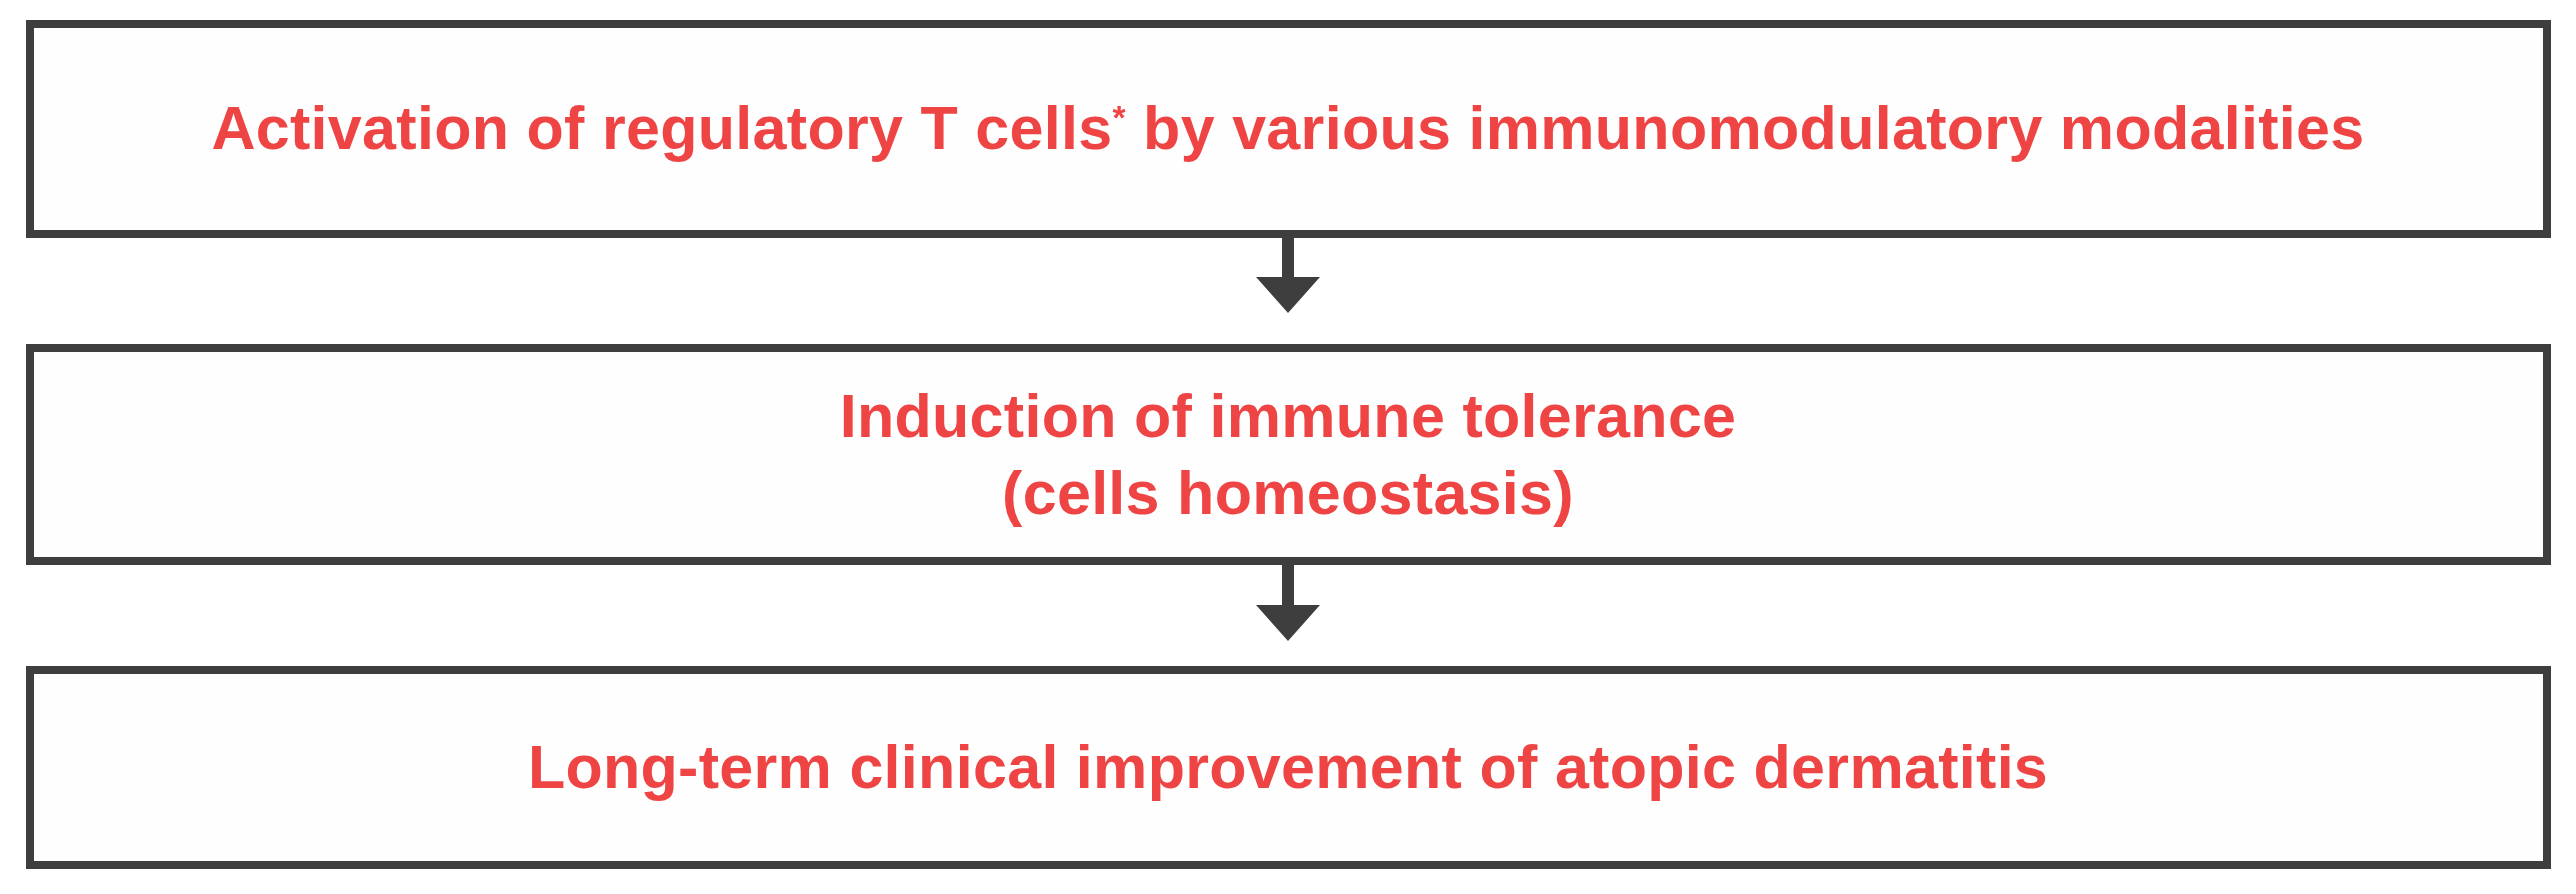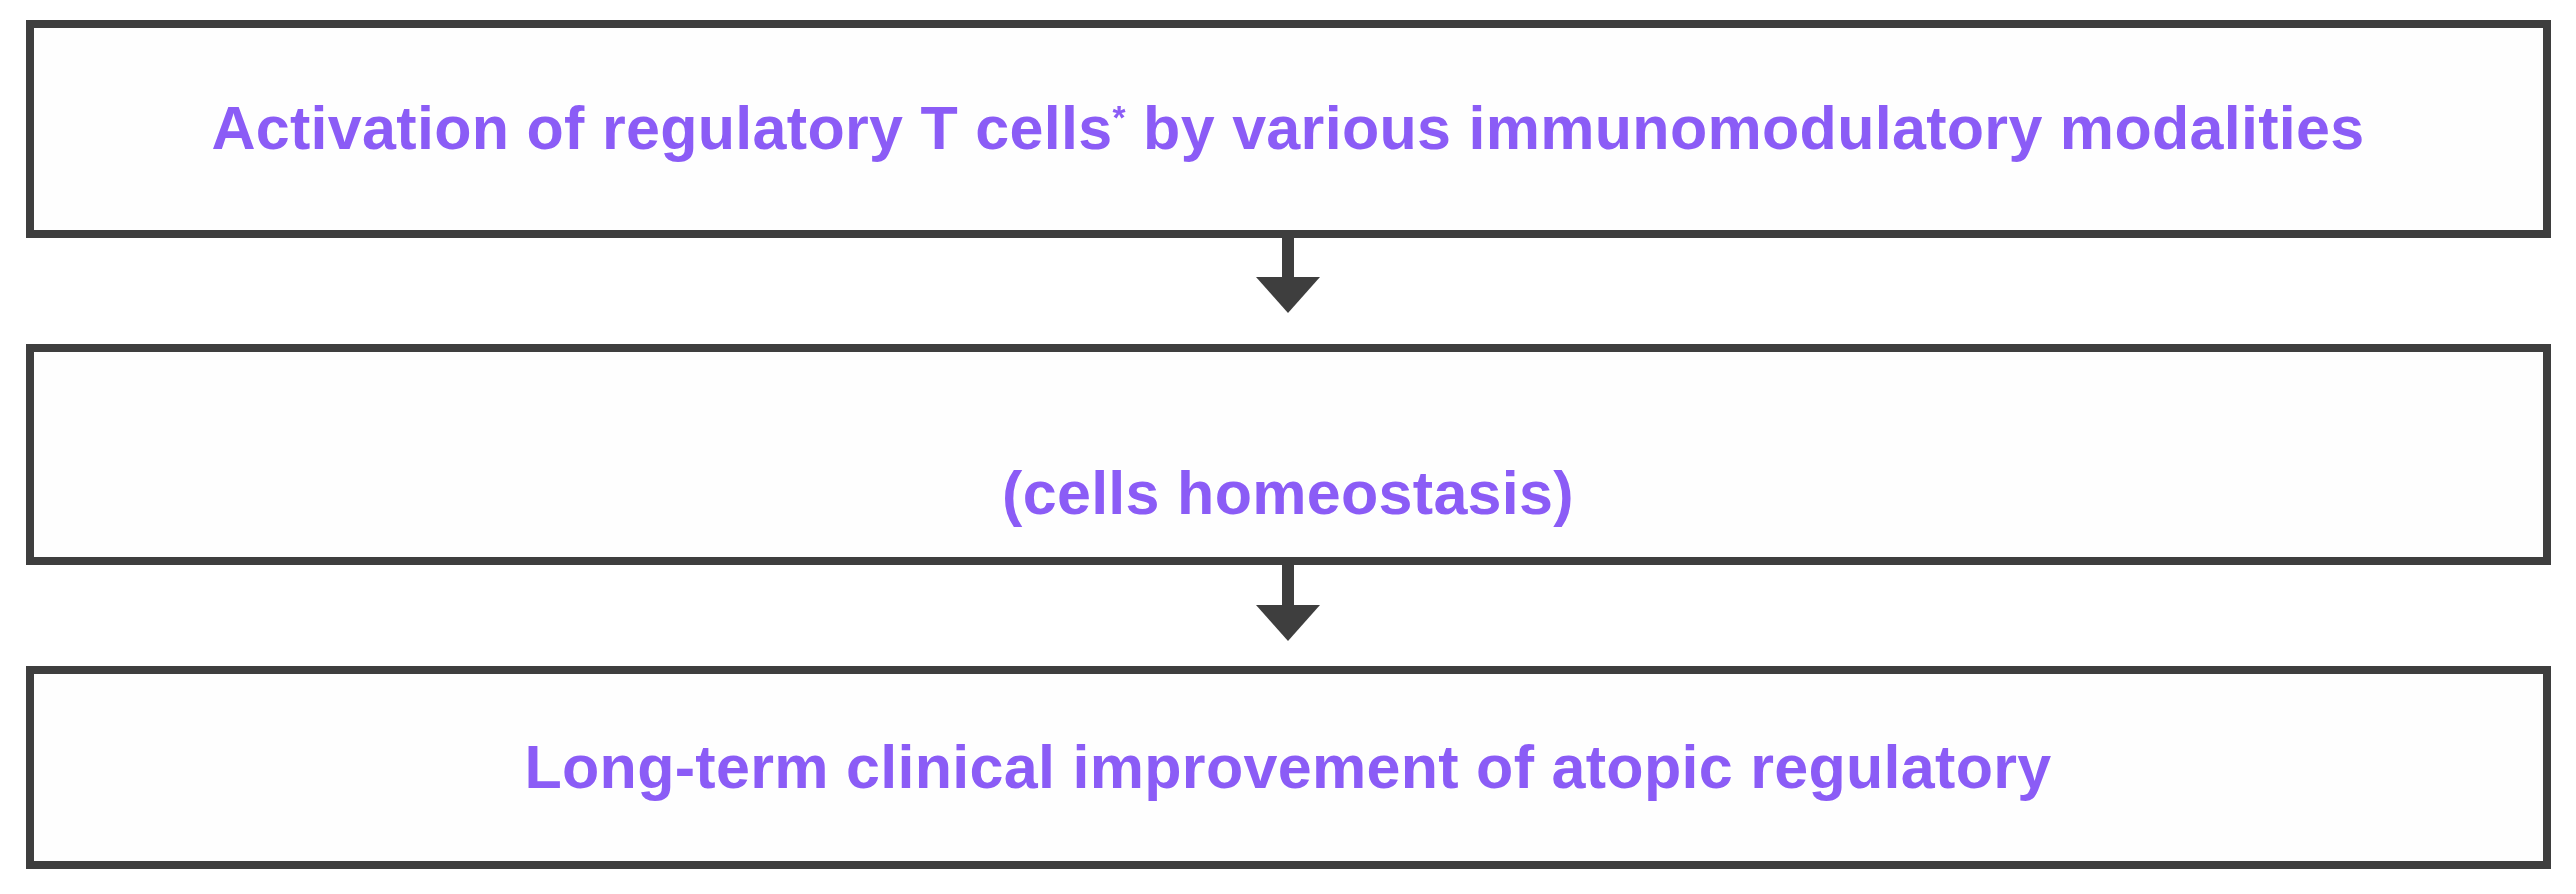--- a/index.html
+++ b/index.html
@@ -27,21 +27,21 @@
     justify-content: center;
     text-align: center;
   }
   .box-1 { top: 19.5px;   height: 218px; }
   .box-2 { top: 344px;  height: 221px; }
   .box-3 { top: 666px; height: 203px; }
   .box-text {
     margin: 0;
     font-size: 61px;
     font-weight: bold;
-    color: #8b5cf6;
+    color: #ef4444;
     line-height: 1.25;
     letter-spacing: 0.3px;
   }
   .box-text sup {
     font-size: 55%;
     vertical-align: baseline;
     position: relative;
     top: -0.62em;
   }
   .down-arrow {
@@ -75,26 +75,26 @@
   <div class="flow-box box-1">
     <p class="box-text"><span>Activation of regulatory T cells</span><sup>*</sup><span> by various immunomodulatory modalities</span></p>
   </div>
 
   <div class="down-arrow arrow-1">
     <div class="stem"></div>
     <div class="head"></div>
   </div>
 
   <div class="flow-box box-2">
-    <p class="box-text"><br><span>(cells homeostasis)</span></p>
+    <p class="box-text"><span>Induction of immune tolerance</span><br><span>(cells homeostasis)</span></p>
   </div>
 
   <div class="down-arrow arrow-2">
     <div class="stem"></div>
     <div class="head"></div>
   </div>
 
   <div class="flow-box box-3">
-    <p class="box-text"><span>Long-term clinical improvement of atopic regulatory</span></p>
+    <p class="box-text"><span>Long-term clinical improvement of atopic dermatitis</span></p>
   </div>
 
 </div>
 
 
 </body></html>

